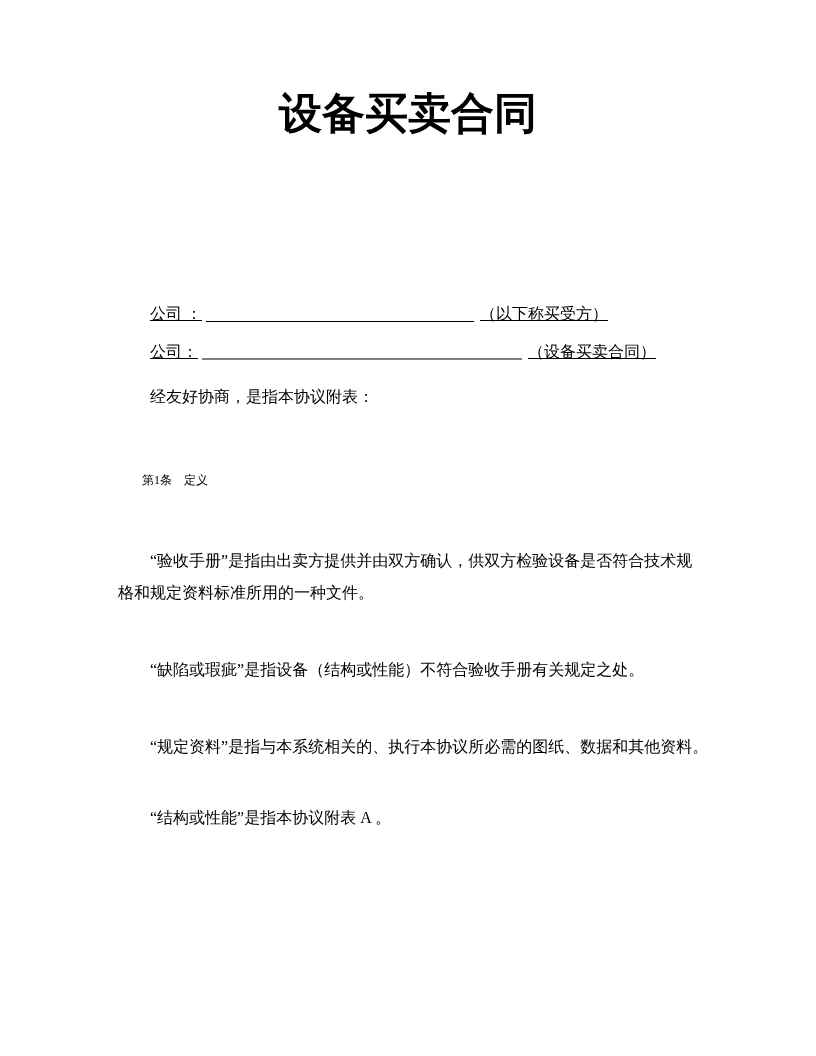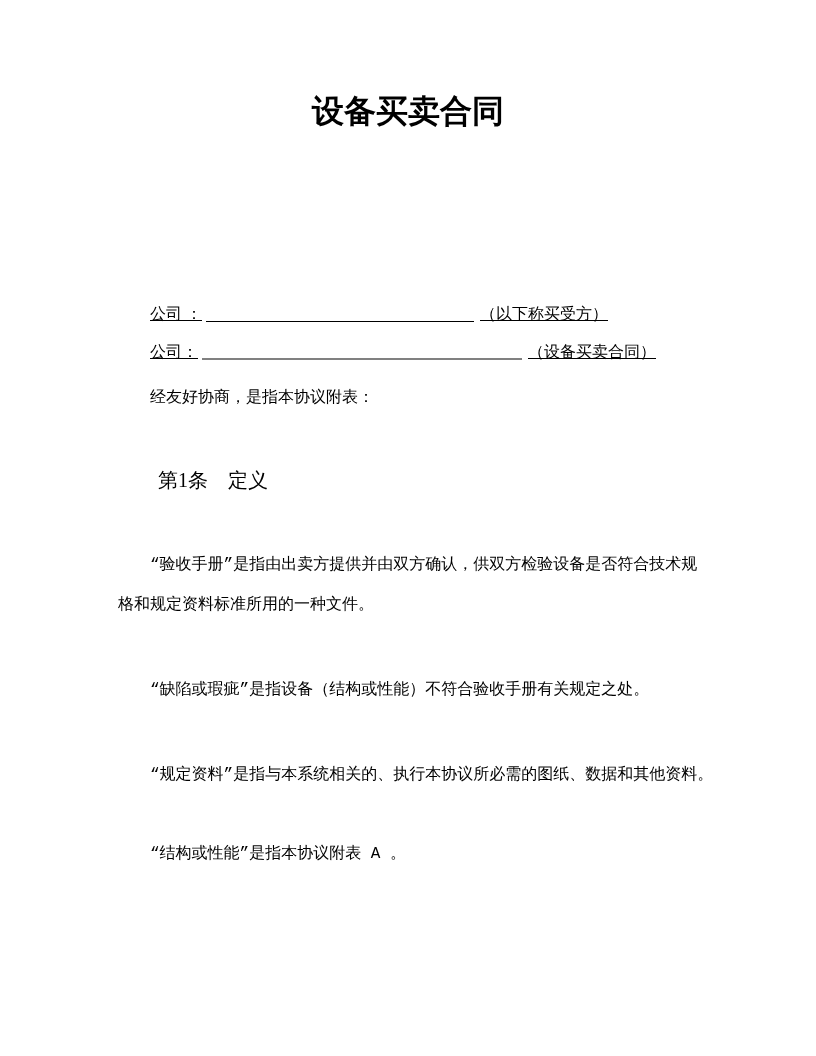--- a/index.html
+++ b/index.html
@@ -16,23 +16,23 @@
     box-sizing: border-box;
     padding: 0 90px 0 118px;
     overflow: hidden;
     font-family: "Liberation Serif", "DejaVu Serif", serif;
     font-size: 16px;
     color: #000000;
   }
   .doc-title {
     margin: 92px -90px 0 -118px;
     text-align: center;
-    font-family: Liberation Mono, monospace;
+    font-family: Liberation Serif, serif;
     font-weight: 700;
-    font-size: 32px;
+    font-size: 43px;
     line-height: 44px;
     color: #000000;
   }
   .party-line {
     margin: 0;
     line-height: 38px;
     text-indent: 2em;
     white-space: nowrap;
     text-decoration: underline;
   }
@@ -53,31 +53,30 @@
     width: 320px;
     border-bottom: 2px solid #808080;
   }
   .intro-line {
     margin: 7px 0 0;
     line-height: 38px;
     text-indent: 2em;
   }
   .article-heading {
     margin: 44px 0 0;
-    font-size: 20px;
+    font-size: 12px;
     font-weight: 400;
     line-height: 40px;
     text-indent: 2em;
   }
   .clause {
     margin: 45px 0 0;
-    line-height: 40px;
+    line-height: 32px;
     text-indent: 2em;
     white-space: pre-line;
-    font-family: Liberation Mono, monospace;
   }
   .clause.last {
     margin-top: 39px;
   }
 </style>
 </head>
 <body>
 
 <div class="page">
 

